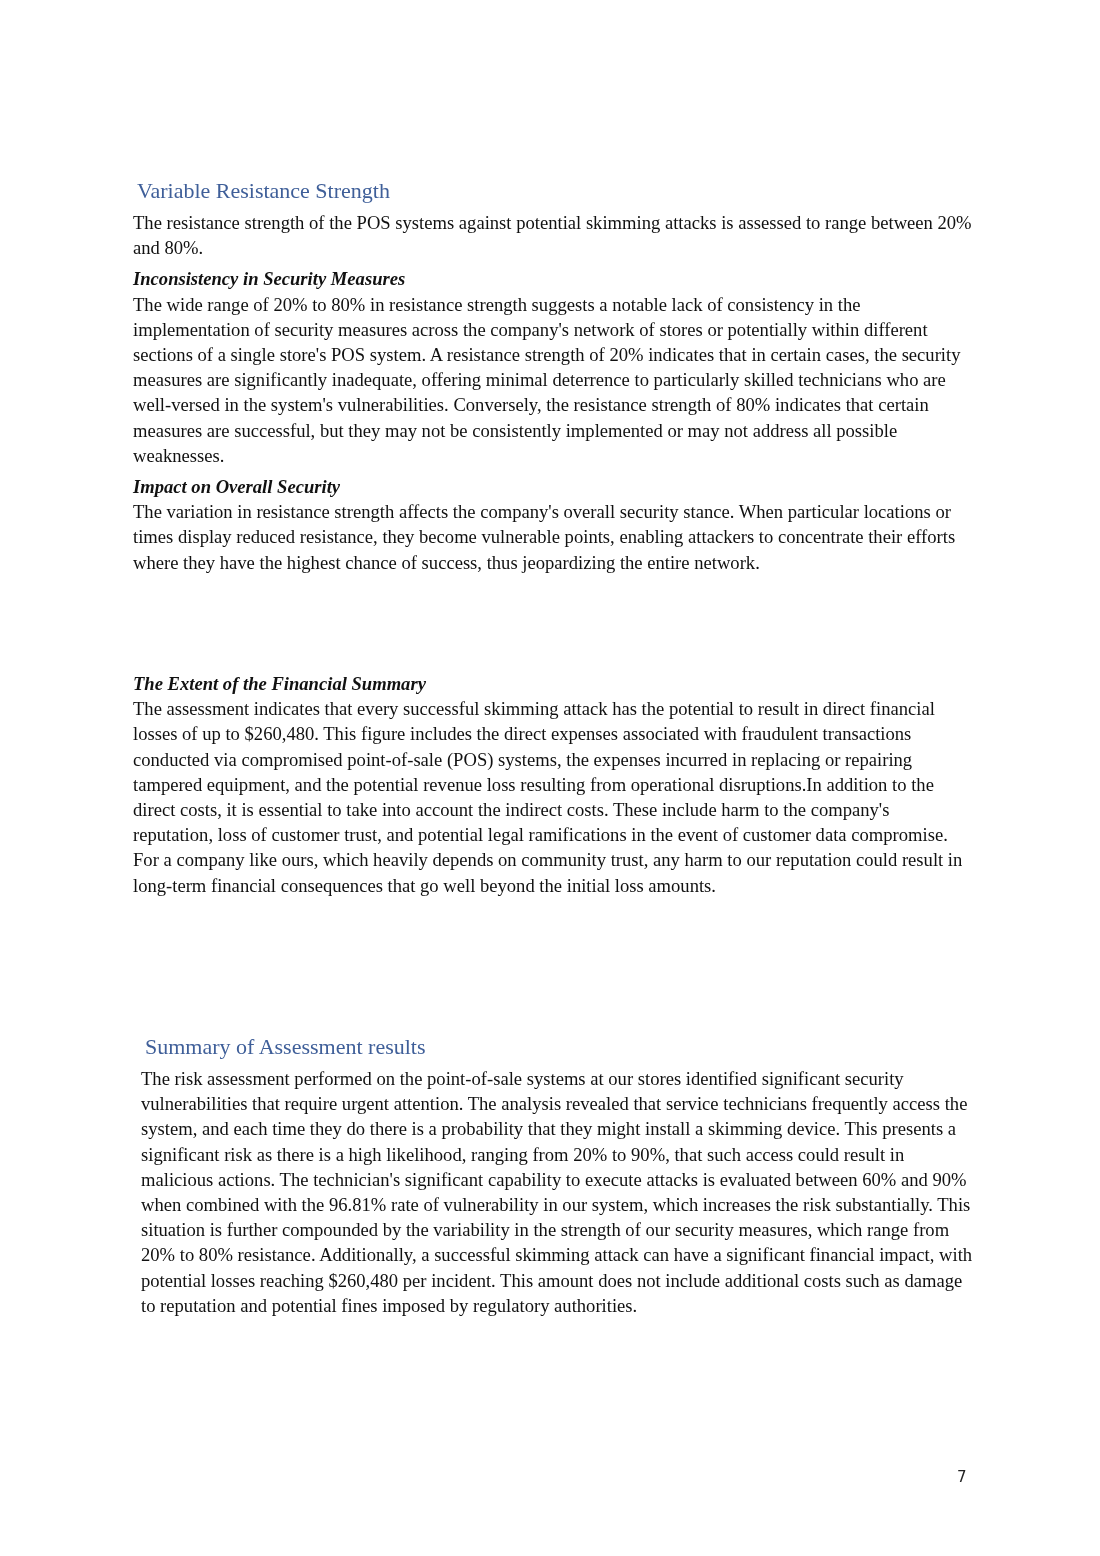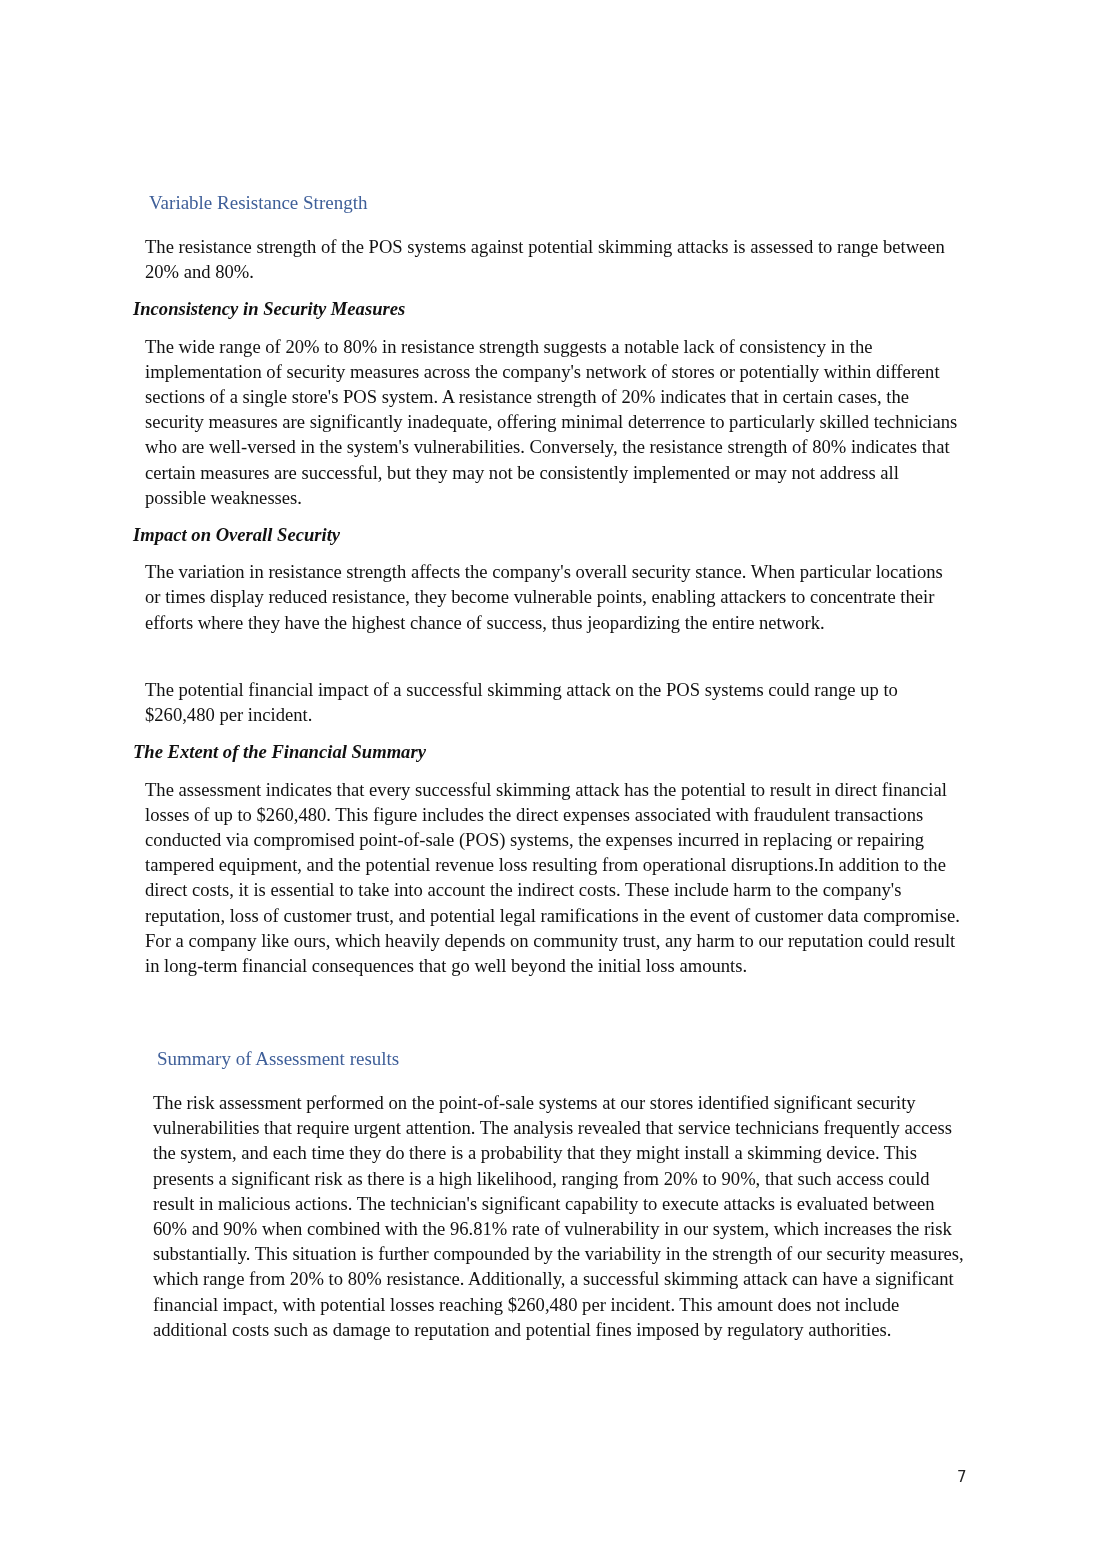--- a/index.html
+++ b/index.html
@@ -4,23 +4,23 @@
 <style>
   html, body { margin: 0; padding: 0; background: #ffffff; }
   body { width: 1100px; height: 1556px; position: relative; overflow: hidden; }
   .page {
     position: absolute; left: 133px; top: 172px; width: 840px;
     font-family: "Liberation Serif", serif; color: #111111;
     font-size: 18.6px; line-height: 25.2px;
   }
   .h1 {
     font-family: "Liberation Serif", serif; color: #3f5f99;
-    font-size: 19px; line-height: 30px; margin: 16px; font-weight: normal;
+    font-size: 22px; line-height: 30px; margin: 4px; font-weight: normal;
   }
-  .para { margin: 12px; }
+  .para { margin: 0; }
   .h2 {
     font-weight: bold; font-style: italic; margin: 6px 0 0 0;
     font-size: 18.6px; line-height: 25.2px;
   }
   .sec1 { position: absolute; top: 0; left: 0; width: 840px; }
   .sec2 { position: absolute; top: 493px; left: 0; width: 840px; }
   .sec3 { position: absolute; top: 856px; left: 8px; width: 840px; }
   .page-number {
     position: absolute; left: 957px; top: 1468px;
     font-family: "DejaVu Sans", sans-serif; font-size: 15px; color: #222;
@@ -34,21 +34,20 @@
   <div class="sec1">
     <h1 class="h1">Variable Resistance Strength</h1>
     <p class="para">The resistance strength of the POS systems against potential skimming attacks is assessed to range between 20% and 80%.</p>
     <p class="h2">Inconsistency in Security Measures</p>
     <p class="para">The wide range of 20% to 80% in resistance strength suggests a notable lack of consistency in the implementation of security measures across the company's network of stores or potentially within different sections of a single store's POS system. A resistance strength of 20% indicates that in certain cases, the security measures are significantly inadequate, offering minimal deterrence to particularly skilled technicians who are well-versed in the system's vulnerabilities. Conversely, the resistance strength of 80% indicates that certain measures are successful, but they may not be consistently implemented or may not address all possible weaknesses.</p>
     <p class="h2">Impact on Overall Security</p>
     <p class="para">The variation in resistance strength affects the company's overall security stance. When particular locations or times display reduced resistance, they become vulnerable points, enabling attackers to concentrate their efforts where they have the highest chance of success, thus jeopardizing the entire network.</p>
   </div>
 
   <div class="sec2">
-    <p class="para">The potential financial impact of a successful skimming attack on the POS systems could range up to $260,480 per incident.</p>
     <p class="h2">The Extent of the Financial Summary</p>
     <p class="para">The assessment indicates that every successful skimming attack has the potential to result in direct financial losses of up to $260,480. This figure includes the direct expenses associated with fraudulent transactions conducted via compromised point-of-sale (POS) systems, the expenses incurred in replacing or repairing tampered equipment, and the potential revenue loss resulting from operational disruptions.In addition to the direct costs, it is essential to take into account the indirect costs. These include harm to the company's reputation, loss of customer trust, and potential legal ramifications in the event of customer data compromise. For a company like ours, which heavily depends on community trust, any harm to our reputation could result in long-term financial consequences that go well beyond the initial loss amounts.</p>
   </div>
 
   <div class="sec3">
     <h1 class="h1">Summary of Assessment results</h1>
     <p class="para">The risk assessment performed on the point-of-sale systems at our stores identified significant security vulnerabilities that require urgent attention. The analysis revealed that service technicians frequently access the system, and each time they do there is a probability that they might install a skimming device. This presents a significant risk as there is a high likelihood, ranging from 20% to 90%, that such access could result in malicious actions. The technician's significant capability to execute attacks is evaluated between 60% and 90% when combined with the 96.81% rate of vulnerability in our system, which increases the risk substantially. This situation is further compounded by the variability in the strength of our security measures, which range from 20% to 80% resistance. Additionally, a successful skimming attack can have a significant financial impact, with potential losses reaching $260,480 per incident. This amount does not include additional costs such as damage to reputation and potential fines imposed by regulatory authorities.</p>
   </div>
 
 </div>

